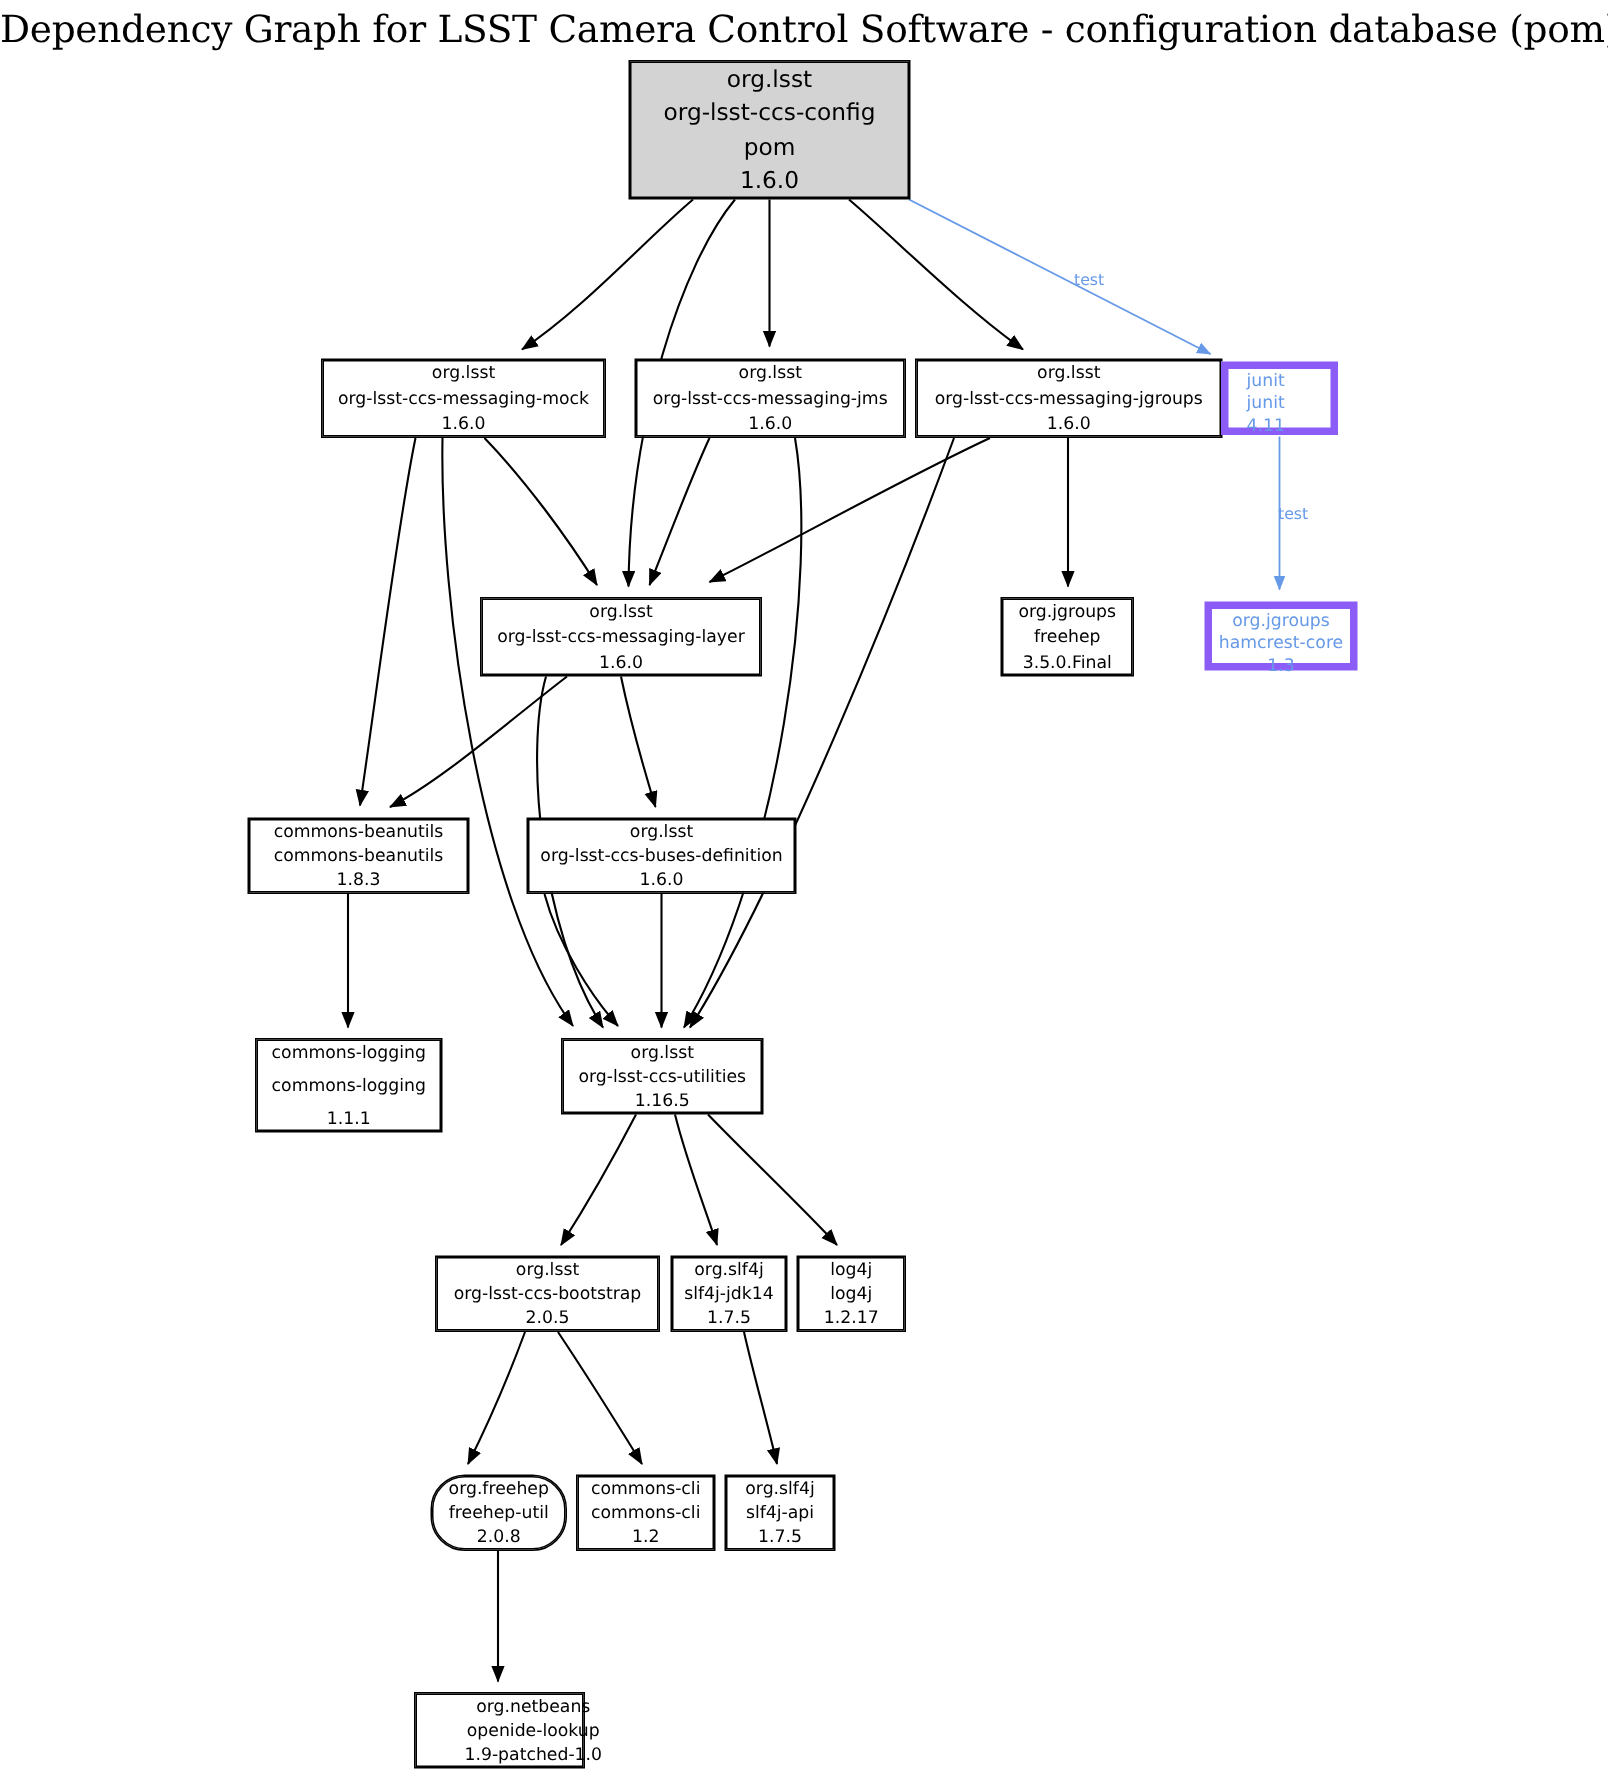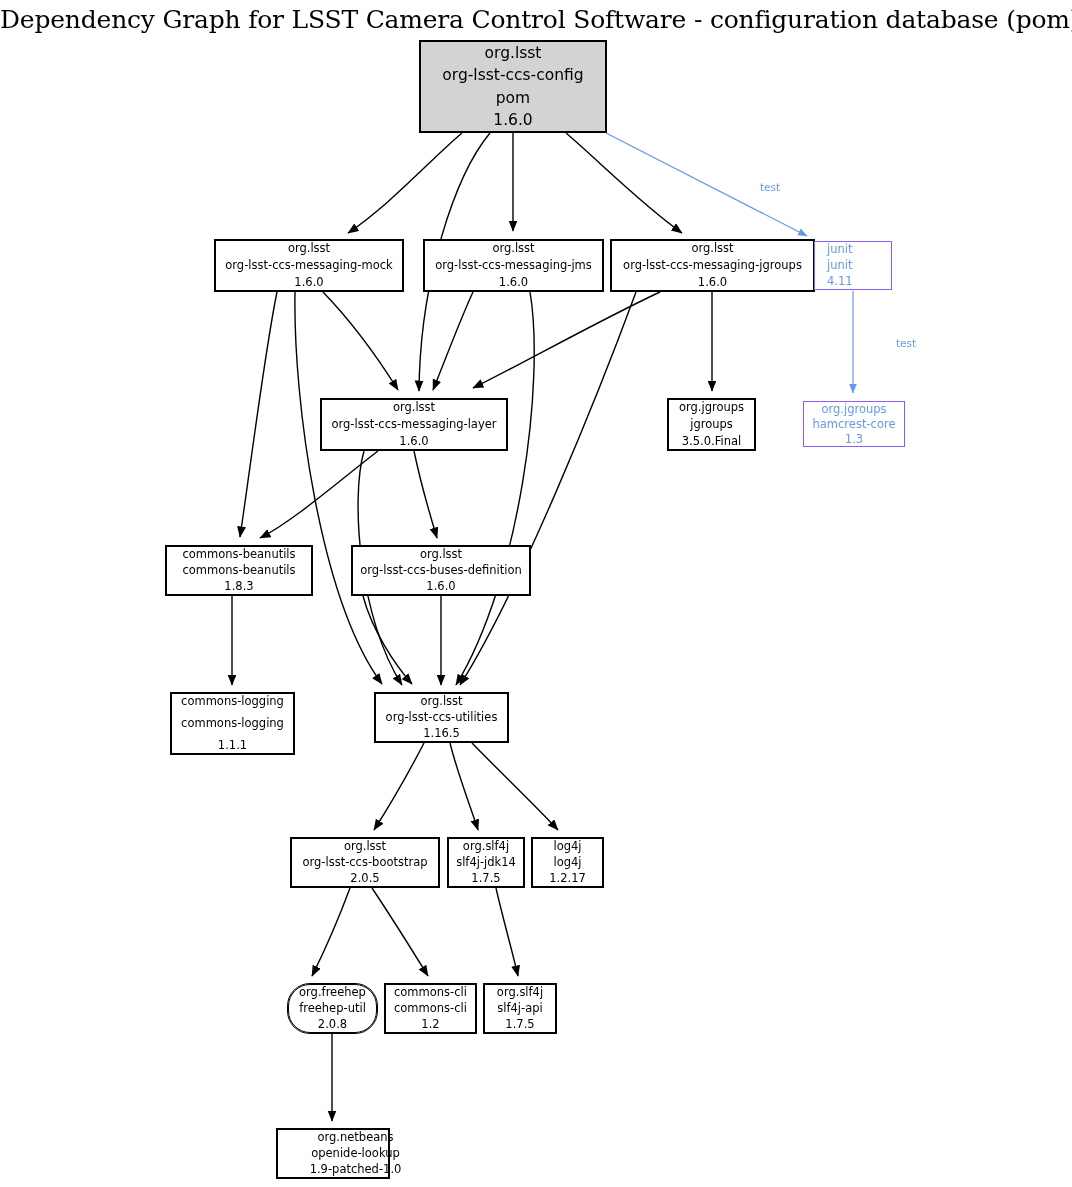--- a/index.html
+++ b/index.html
@@ -55,36 +55,35 @@
     display: block;
   }
   .node.root {
     background: #d3d3d3;
     border: 1px solid #000000;
     outline: 1px solid #000000;
     font-size: 15.5px;
     line-height: 1.42;
   }
   .node.test-scope {
-    border: 1px solid #8b5cf6;
+    border: 5px solid #8b5cf6;
     outline: none;
     color: #6699e8;
     background: #ffffff;
   }
   .node.test-scope.left-align {
     align-items: flex-start;
     text-align: left;
     padding-left: 12px;
   }
   .edge-label {
     position: absolute;
     font-size: 10.5px;
     color: #6699e8;
     white-space: nowrap;
-    margin-left: 44px;
   }
 </style>
 </head>
 <body>
 
 <div id="canvas">
 
   <div id="graph-title">Dependency Graph for LSST Camera Control Software - configuration database (pom)</div>
 
   <svg id="edges" viewBox="0 0 1072 1187">
@@ -154,21 +153,21 @@
         <span class="line">junit</span>
         <span class="line">4.11</span>
       </div>
       <div class="node" style="left: 321px; top: 399px; width: 186px; height: 51px;">
         <span class="line">org.lsst</span>
         <span class="line">org-lsst-ccs-messaging-layer</span>
         <span class="line">1.6.0</span>
       </div>
       <div class="node" style="left: 668px; top: 399px; width: 87px; height: 51px;">
         <span class="line">org.jgroups</span>
-        <span class="line">jgroups</span>
+        <span class="line">freehep</span>
         <span class="line">3.5.0.Final</span>
       </div>
       <div class="node test-scope" style="left: 803px; top: 401px; width: 102px; height: 46px;">
         <span class="line">org.jgroups</span>
         <span class="line">hamcrest-core</span>
         <span class="line">1.3</span>
       </div>
       <div class="node" style="left: 166px; top: 546px; width: 146px; height: 49px;">
         <span class="line">commons-beanutils</span>
         <span class="line">commons-beanutils</span>

